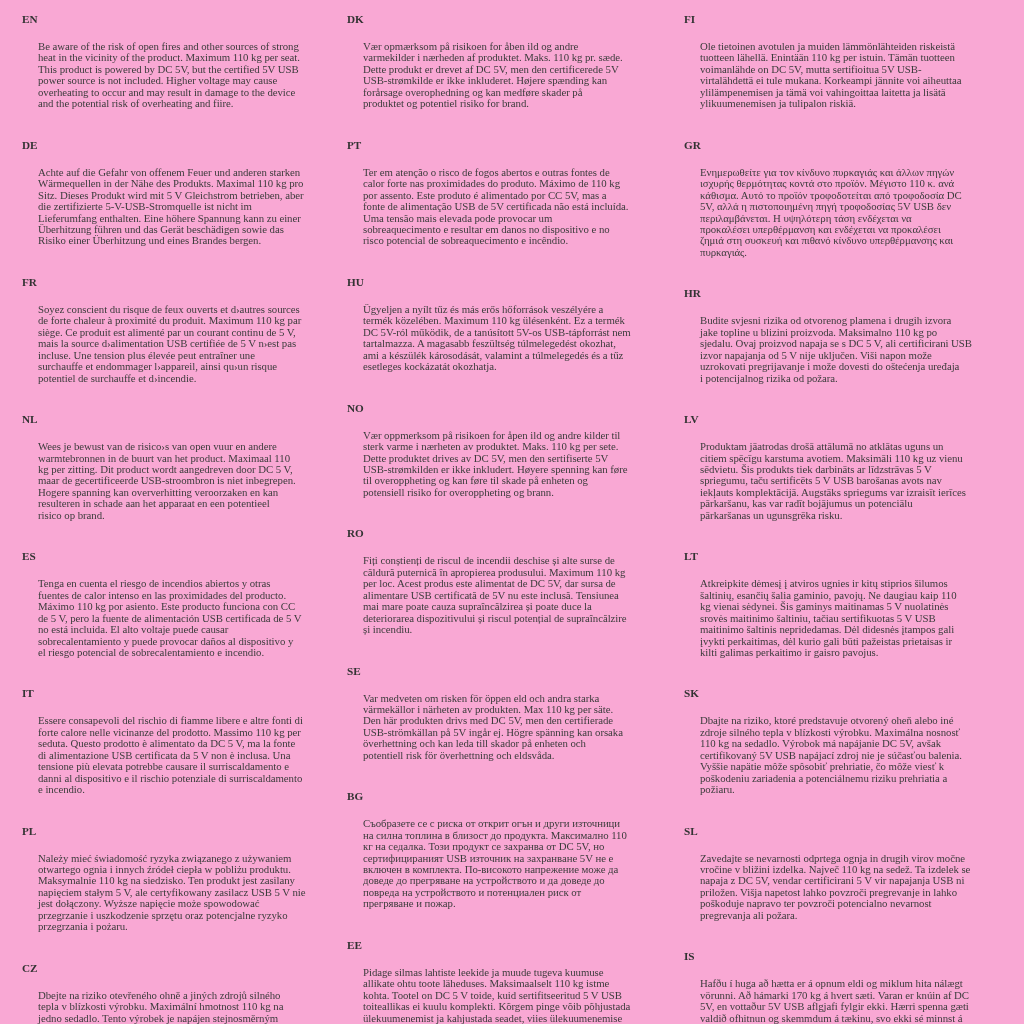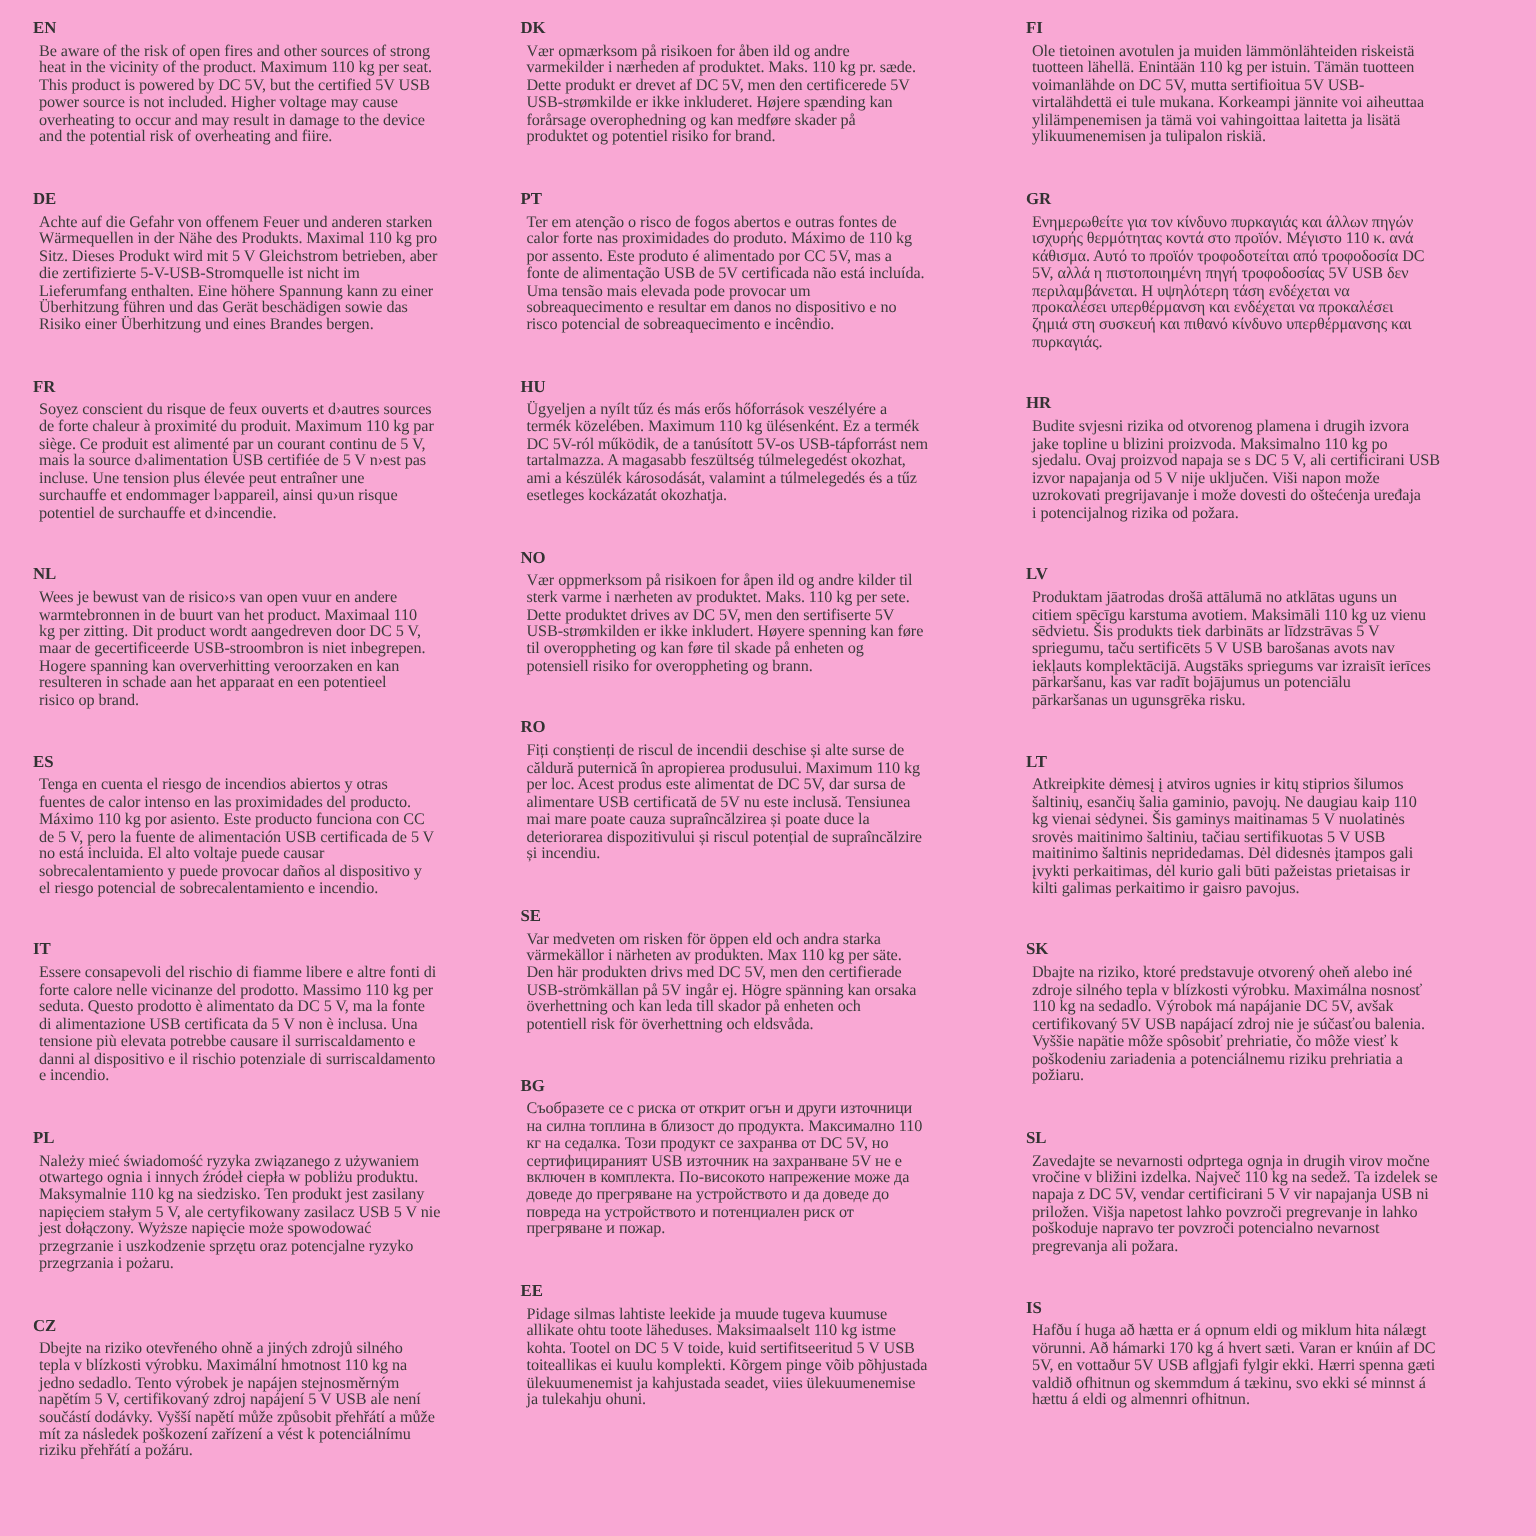--- a/index.html
+++ b/index.html
@@ -28,21 +28,21 @@
   }
   .lang-code {
     margin: 0 0 4px 0;
     font-size: 11.2px;
     line-height: 12px;
     font-weight: bold;
     color: #333333;
     letter-spacing: 0;
   }
   .lang-text {
-    margin: 4px;
+    margin: 16px;
     font-size: 10.8px;
     line-height: 11.45px;
     color: #3c3c3c;
     white-space: pre-line;
     letter-spacing: -0.05px;
   }
 </style>
 </head>
 <body>
 

